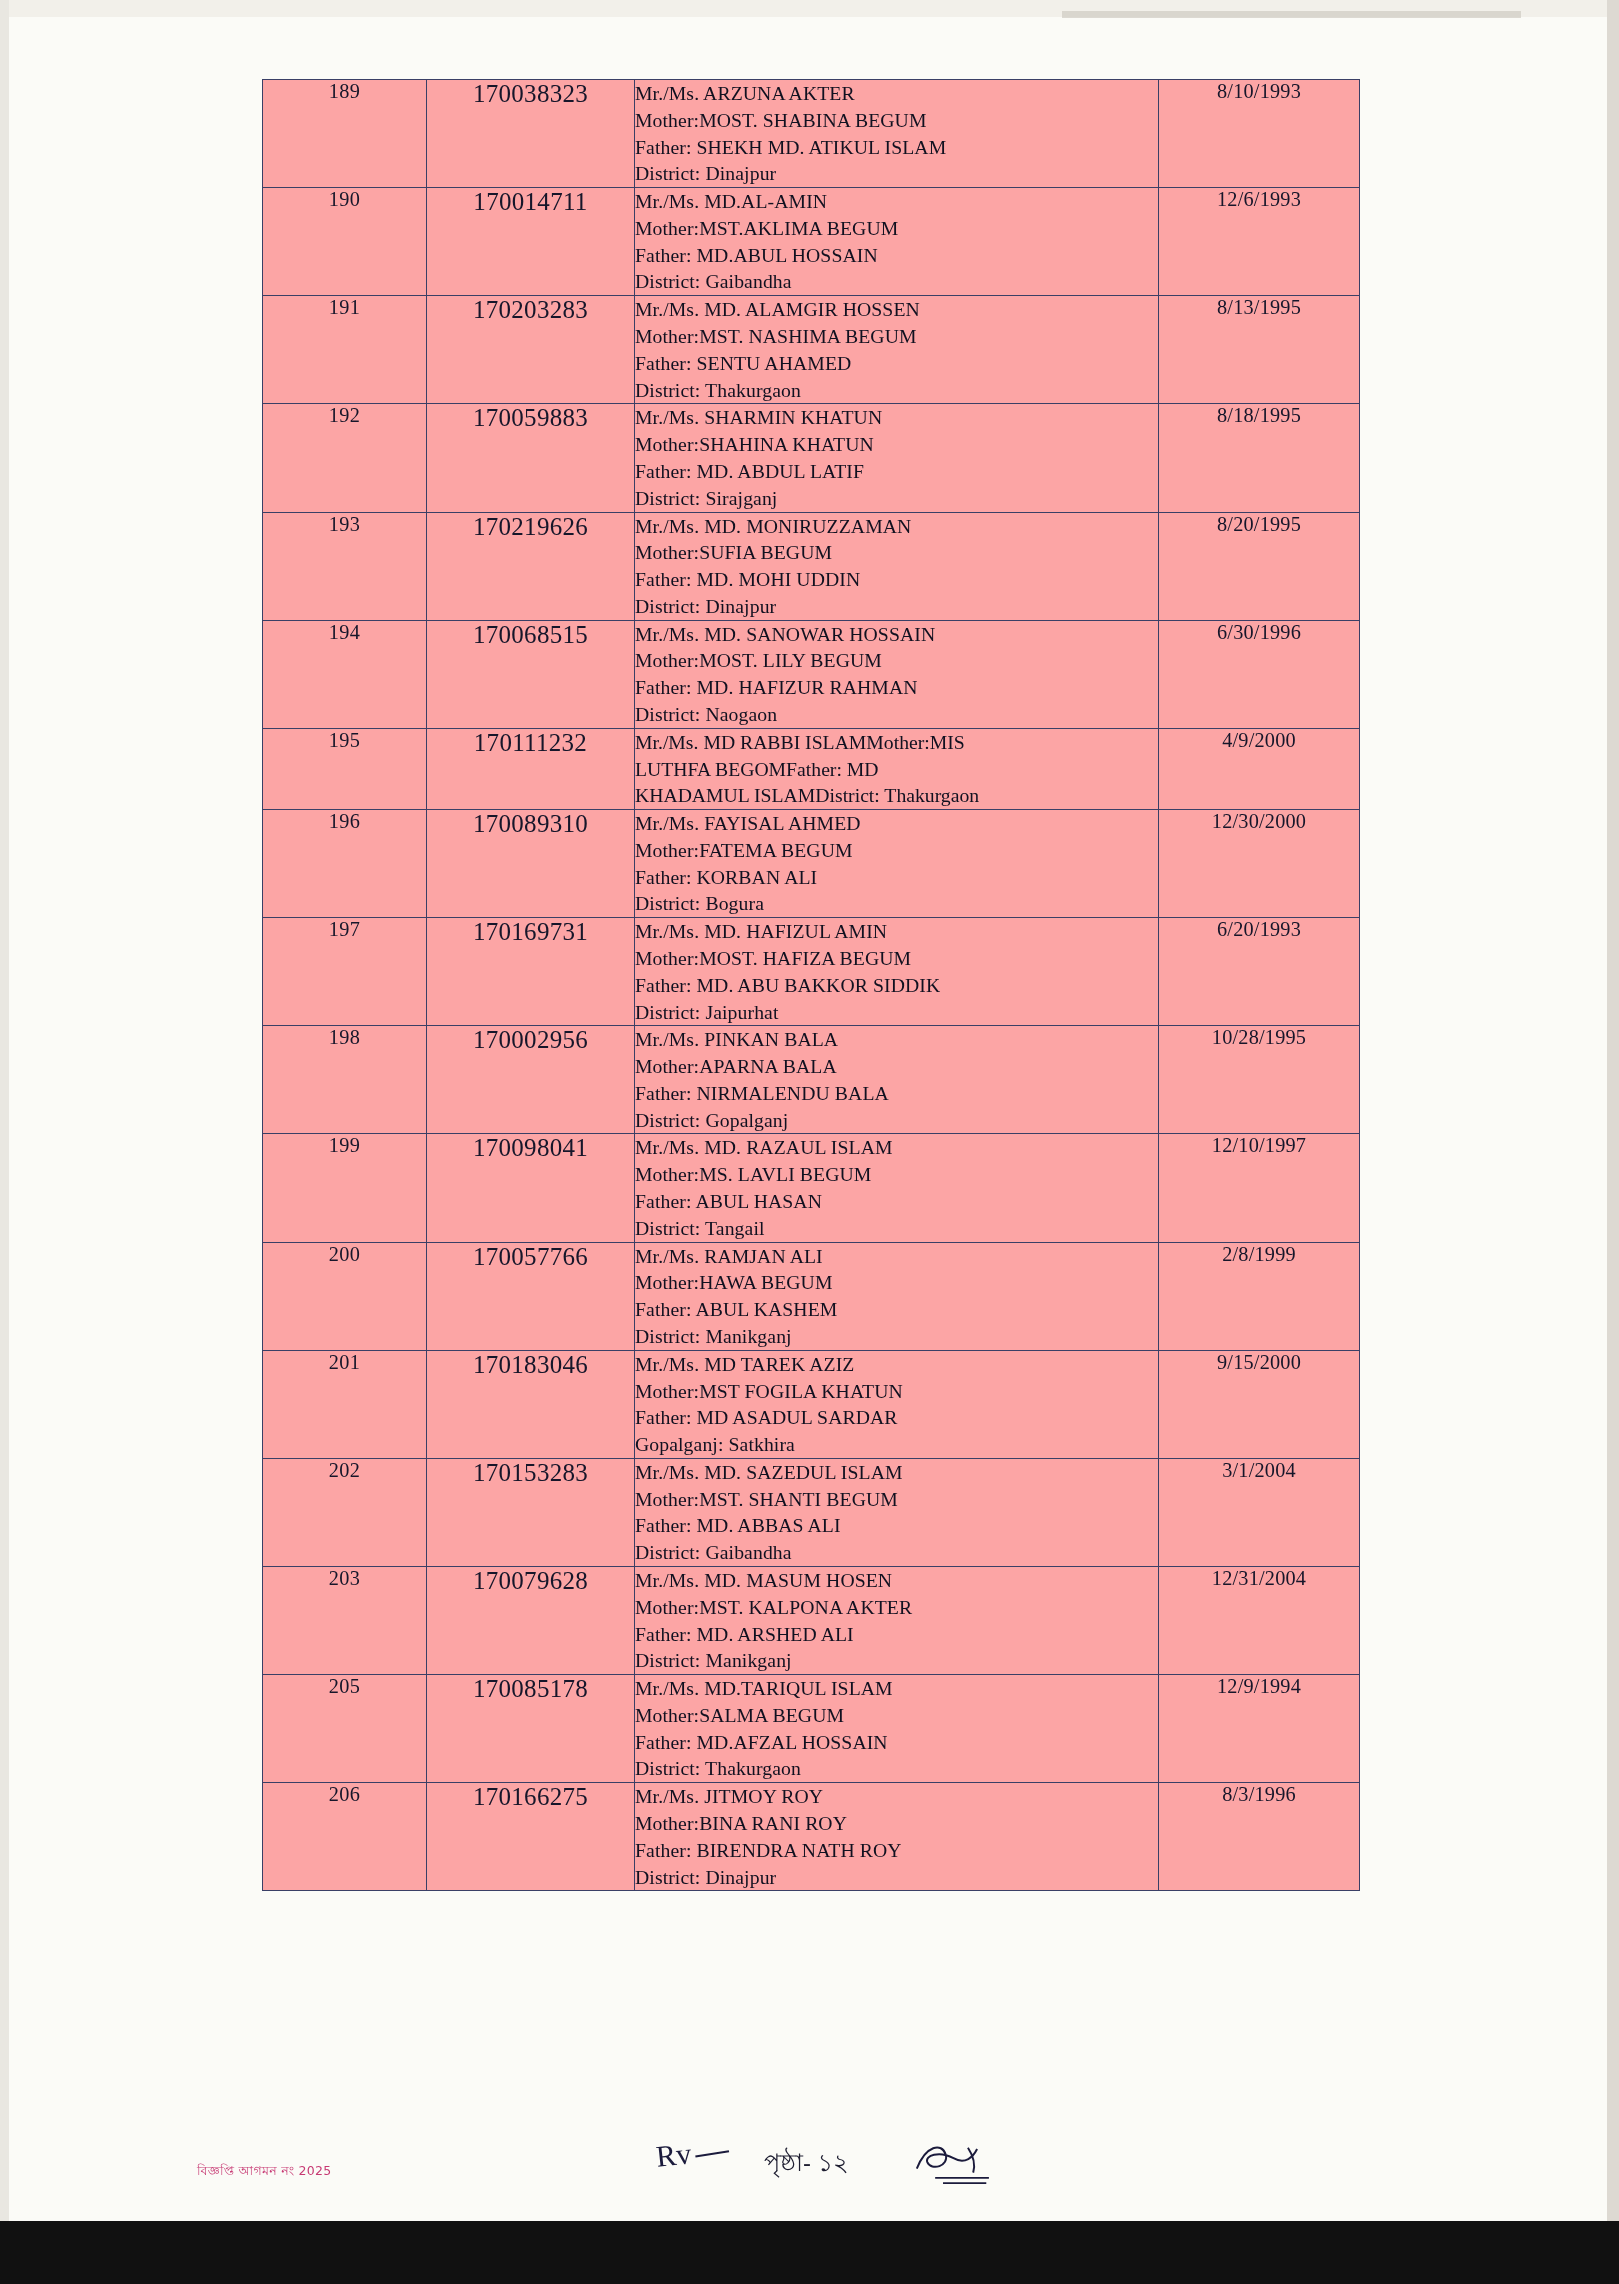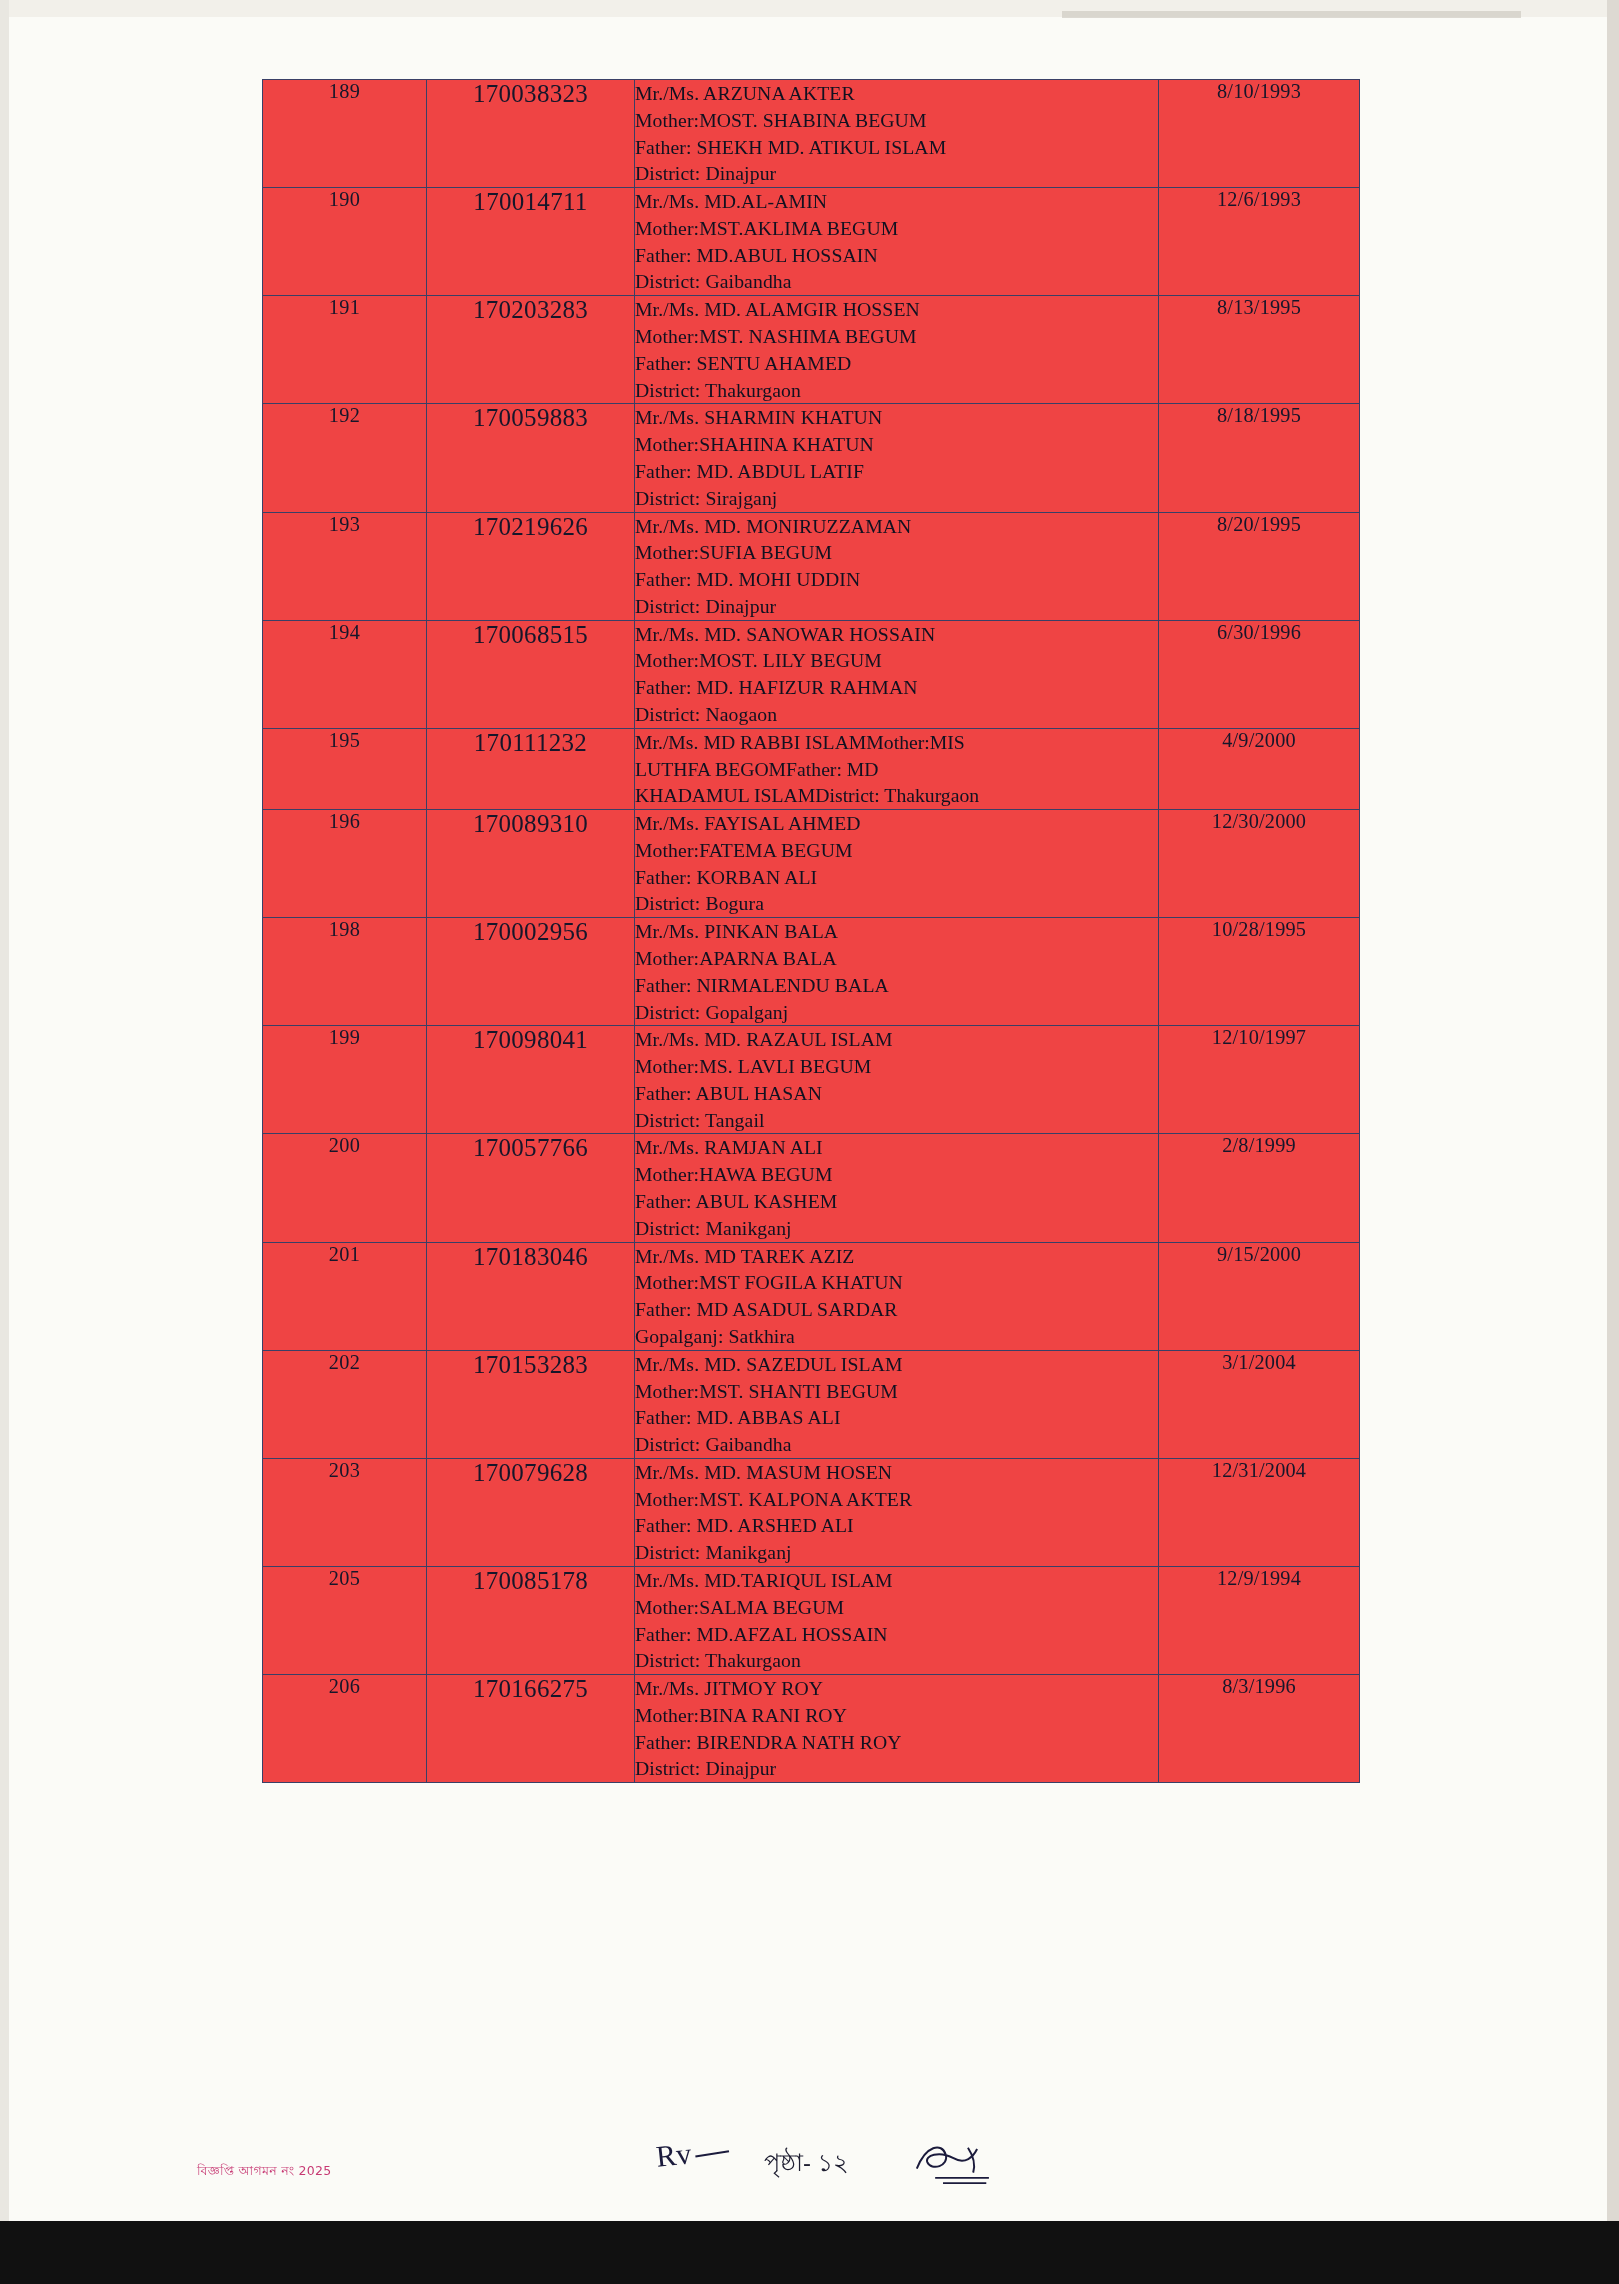--- a/index.html
+++ b/index.html
@@ -63,21 +63,21 @@
     position: absolute;
     left: 262px;
     top: 79px;
     width: 1098px;
   }
 
   table.reg {
     border-collapse: collapse;
     width: 1098px;
     table-layout: fixed;
-    background: #ef4444;
+    background: #fca5a5;
   }
   table.reg td {
     border: 1.3px solid #3a3f66;
     vertical-align: top;
     padding: 0;
   }
   col.c-sl    { width: 164px; }
   col.c-roll  { width: 208px; }
   col.c-info  { width: 524px; }
   col.c-dob   { width: 201px; }
@@ -270,20 +270,31 @@
             <tr>
               <td class="cell-sl">196</td>
               <td class="cell-roll">170089310</td>
               <td class="cell-info">
                 <div class="ln">Mr./Ms. FAYISAL AHMED</div>
                 <div class="ln">Mother:FATEMA BEGUM</div>
                 <div class="ln">Father: KORBAN ALI</div>
                 <div class="ln">District: Bogura</div>
               </td>
               <td class="cell-dob">12/30/2000</td>
+            </tr>
+            <tr>
+              <td class="cell-sl">197</td>
+              <td class="cell-roll">170169731</td>
+              <td class="cell-info">
+                <div class="ln">Mr./Ms. MD. HAFIZUL AMIN</div>
+                <div class="ln">Mother:MOST. HAFIZA BEGUM</div>
+                <div class="ln">Father: MD. ABU BAKKOR SIDDIK</div>
+                <div class="ln">District: Jaipurhat</div>
+              </td>
+              <td class="cell-dob">6/20/1993</td>
             </tr>
             <tr>
               <td class="cell-sl">198</td>
               <td class="cell-roll">170002956</td>
               <td class="cell-info">
                 <div class="ln">Mr./Ms. PINKAN BALA</div>
                 <div class="ln">Mother:APARNA BALA</div>
                 <div class="ln">Father: NIRMALENDU BALA</div>
                 <div class="ln">District: Gopalganj</div>
               </td>

